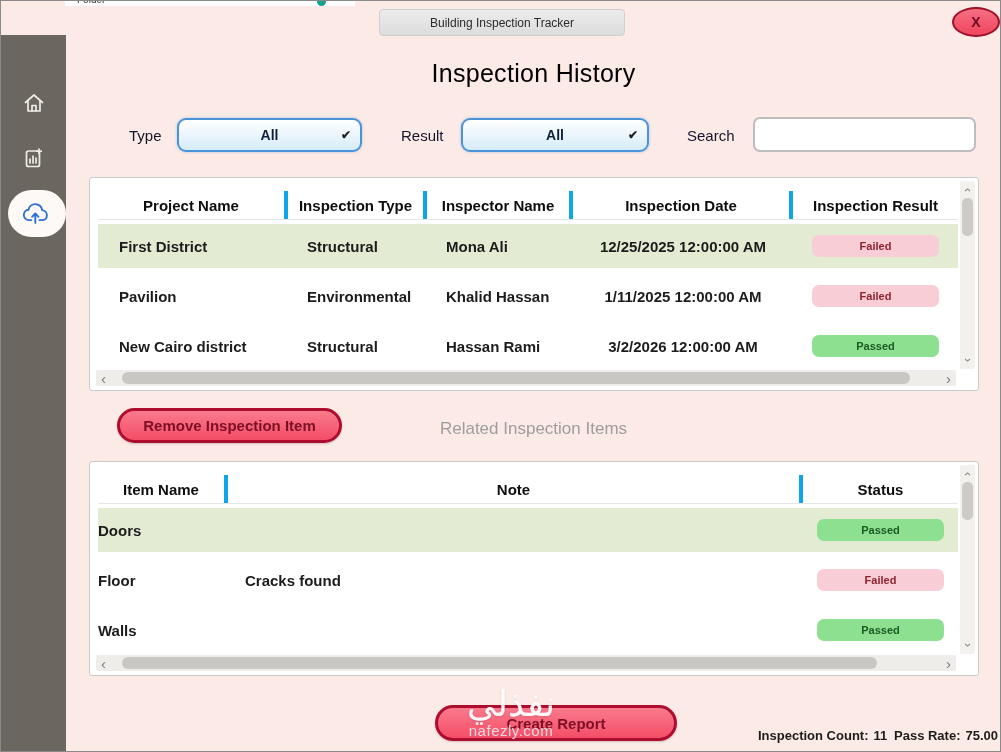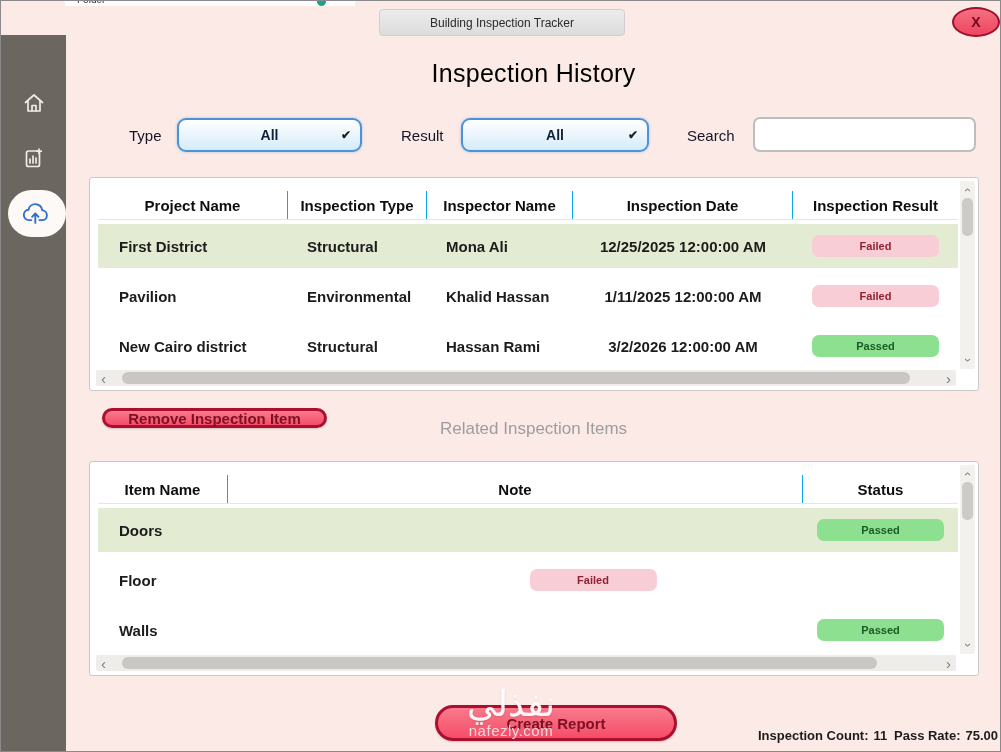--- a/index.html
+++ b/index.html
@@ -25,21 +25,21 @@
   .sidebar{position:absolute;left:0;top:34px;width:65px;height:718px;background:#6b6760}
   .side-icon{position:absolute;left:50%;transform:translateX(-50%);cursor:pointer;line-height:0}
   .side-pill{position:absolute;left:7px;top:155px;width:58px;height:47px;background:#fcf9f6;
     border-radius:24px;display:flex;align-items:center;justify-content:center;cursor:pointer}
 
   
   .pill-btn{position:absolute;background:linear-gradient(#f97a8c,#f44d67);border:3px solid #ad0d2e;
     border-radius:18px;color:#7d1024;font-size:15px;font-weight:600;display:flex;align-items:center;
     justify-content:center;font-family:inherit;cursor:pointer;box-shadow:0 1px 2px rgba(0,0,0,.18)}
   #btn-remove-inspection{left:101px;top:51px;width:225px;height:35px}
-  #btn-remove-item{left:101px;top:407px;width:225px;height:20px}
+  #btn-remove-item{left:116px;top:407px;width:225px;height:35px}
   #btn-create-report{left:434px;top:704px;width:242px;height:36px;z-index:3}
 
   
   .h-main{position:absolute;left:360px;top:58px;width:345px;text-align:center;font-size:25px;
     color:#000000;letter-spacing:.3px}
   .h-sub{position:absolute;left:360px;top:418px;width:345px;text-align:center;font-size:17px;color:#9d9d9d}
 
   
   .flabel{position:absolute;font-size:15px;color:#15152a;font-weight:500}
   #lbl-type{left:128px;top:126px}
@@ -54,39 +54,39 @@
   .search-input{position:absolute;left:752px;top:116px;width:223px;height:35px;border:2px solid #bdbdbd;
     border-radius:7px;background:#fff;font-family:inherit;font-size:15px;padding:0 10px}
 
   
   .grid{position:absolute;left:88px;width:890px;background:#fff;border:1px solid #c9c9c9;border-radius:3px}
   #grid-history{top:176px;height:214px}
   #grid-items{top:460px;height:215px}
   .ghead-row{position:absolute;left:8px;right:20px;top:13px;height:29px;display:flex;
     border-bottom:1px solid #e6e6e6;background:#fff}
   .hcell{display:flex;align-items:center;justify-content:center;height:100%;
-    border-right:1px solid #0ea5e9;font-weight:700;font-size:15px;color:#0e0e0e;cursor:pointer}
+    border-right:4px solid #0ea5e9;font-weight:700;font-size:15px;color:#0e0e0e;cursor:pointer}
   .hcell:last-child{border-right:none}
   .grow{position:absolute;left:8px;right:20px;height:44px;display:flex;cursor:pointer}
   .grow.sel{background:#e4ebd3}
   .cell{font-size:15px;font-weight:600;color:#1c1c1c;display:flex;align-items:center}
   #grid-history .c1{width:190px}
   #grid-history .c2{width:139px}
   #grid-history .c3{width:146px}
   #grid-history .c4{width:220px}
   #grid-history .c5{flex:1}
   #grid-history .grow .c1{padding-left:21px}
   #grid-history .grow .c2{padding-left:19px}
   #grid-history .grow .c3{padding-left:19px}
   #grid-history .grow .c4{justify-content:center}
   #grid-history .grow .c5{justify-content:center}
   #grid-items .c1{width:130px}
   #grid-items .c2{width:575px}
   #grid-items .c3{flex:1}
-  #grid-items .grow .c1{padding-left:21px}
+  #grid-items .grow .c1{}
   #grid-items .grow .c2{padding-left:17px}
   #grid-items .grow .c3{justify-content:center}
   .badge{width:127px;height:22px;border-radius:7px;display:flex;align-items:center;justify-content:center;
     font-size:11px;font-weight:600}
   .badge.failed{background:#f8cdd6;color:#8f2130}
   .badge.passed{background:#8ce08f;color:#1c5a25}
 
   
   .vscroll{position:absolute;right:3px;top:3px;bottom:21px;width:15px;background:#f3f1ee;border-radius:2px;
     display:flex;flex-direction:column;align-items:center;justify-content:space-between;padding:3px 0;cursor:pointer}
@@ -222,20 +222,21 @@
 
     <div class="grow sel" style="top:46px">
       <div class="cell c1">Doors</div>
       <div class="cell c2"></div>
       <div class="cell c3">
           <span class="badge passed">Passed</span>
         </div>
     </div>
     <div class="grow" style="top:96px">
       <div class="cell c1">Floor</div>
+      <div class="cell c2">Cracks found</div>
       <div class="cell c3">
           <span class="badge failed">Failed</span>
         </div>
     </div>
     <div class="grow" style="top:146px">
       <div class="cell c1">Walls</div>
       <div class="cell c2"></div>
       <div class="cell c3">
           <span class="badge passed">Passed</span>
         </div>

